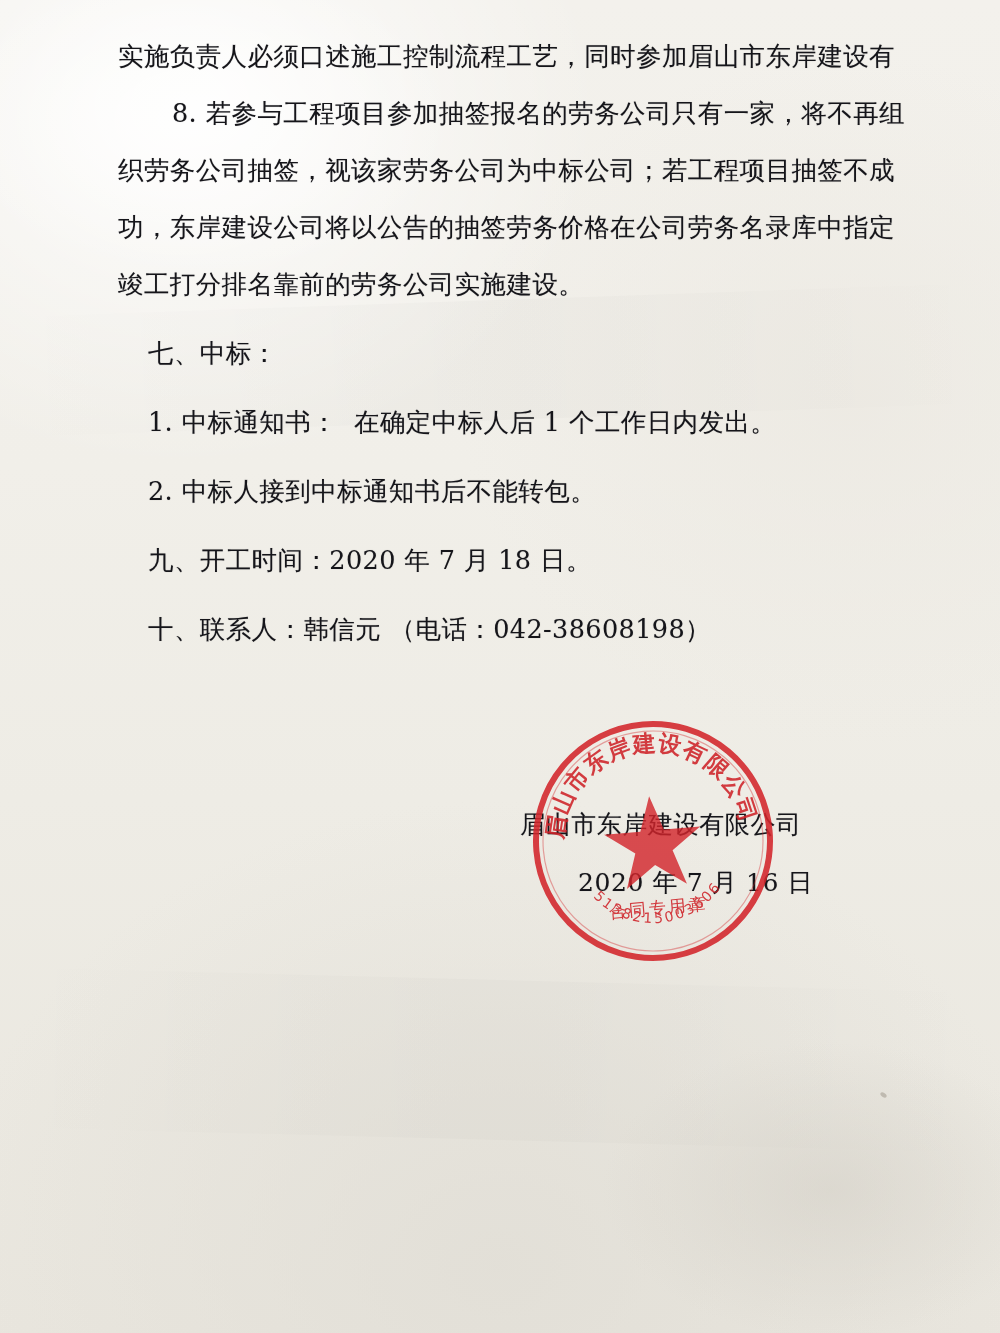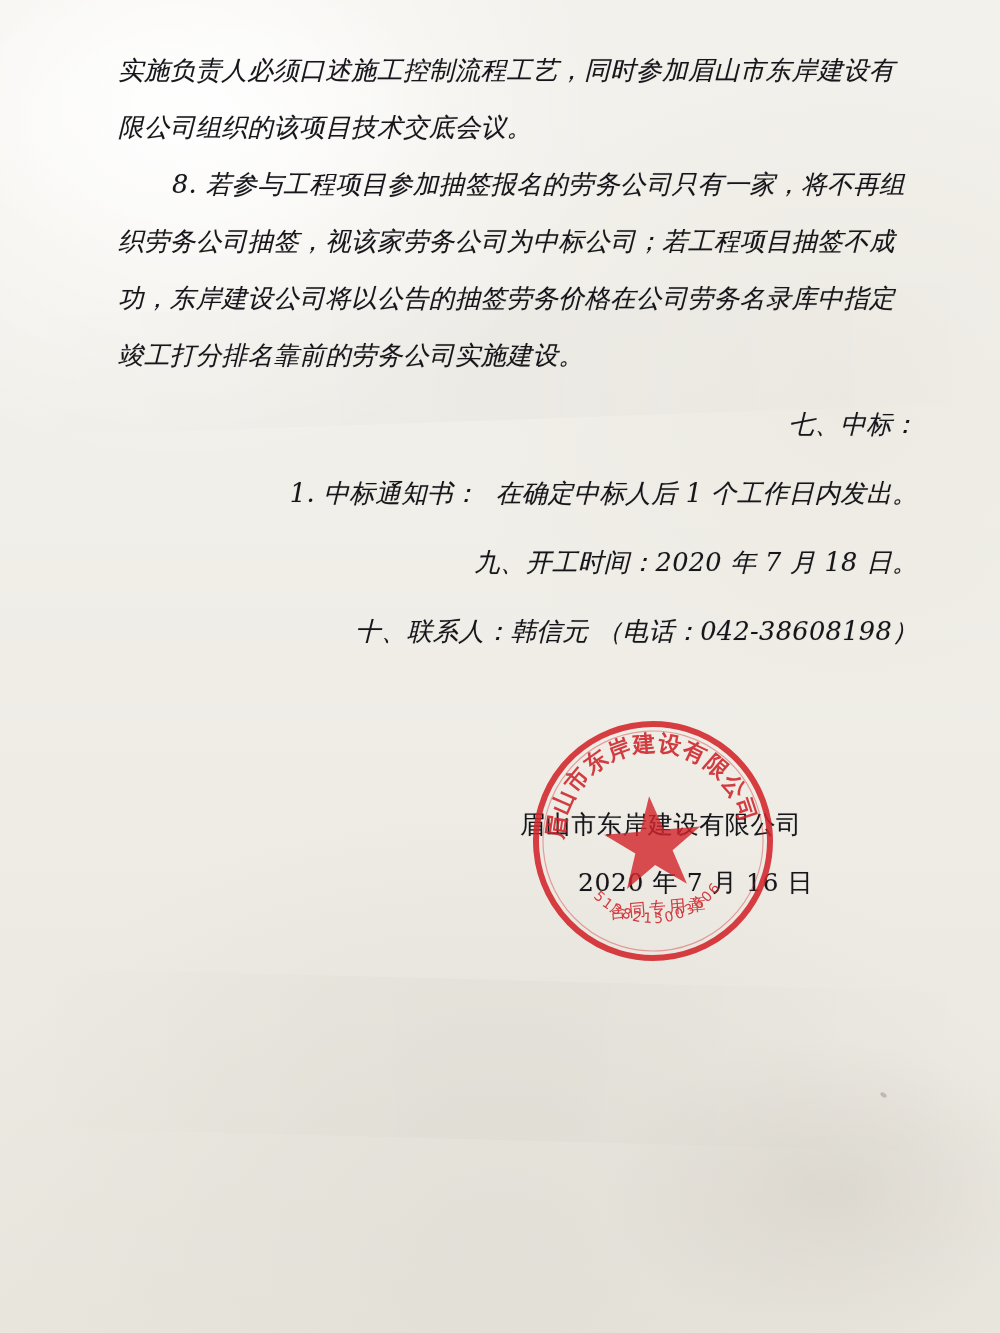--- a/index.html
+++ b/index.html
@@ -35,34 +35,33 @@
   }
   .sheen {
     position: absolute;
     pointer-events: none;
   }
 
   
   #text-body {
     position: absolute;
     left: 118px;
-    top: 42px;
+    top: 28px;
     width: 800px;
     color: #15151a;
-    font-style: italic;
   }
   .line {
     font-size: 25.5px;
     line-height: 57px;
     letter-spacing: 0.4px;
     white-space: pre;
     text-shadow: 0 0 1px rgba(20,20,25,0.28);
   }
   .indent-1 { padding-left: 54px; }
-  .indent-2 { padding-left: 30px; text-align: right; }
+  .indent-2 { padding-left: 30px; }
   .gap-top { margin-top: 12px; }
 
   
   #signature {
     position: absolute;
     left: 520px;
     top: 796px;
     width: 380px;
     color: #15151a;
   }
@@ -127,27 +126,27 @@
 
 <div id="page">
 
   <div class="crease" style="left:0; top:300px; width:1000px; height:120px; transform:rotate(-2deg); opacity:.5;"></div>
   <div class="crease" style="left:0; top:980px; width:1000px; height:160px; transform:rotate(1.5deg); opacity:.45;"></div>
   <div class="sheen" style="left:-60px; top:-40px; width:520px; height:320px; background:radial-gradient(ellipse at center, rgba(255,255,255,.75), rgba(255,255,255,0) 70%);"></div>
   <div class="sheen" style="left:600px; top:1040px; width:460px; height:300px; background:radial-gradient(ellipse at center, rgba(208,204,195,.5), rgba(255,255,255,0) 70%);"></div>
 
   <div id="text-body">
     <div class="line">实施负责人必须口述施工控制流程工艺，同时参加眉山市东岸建设有</div>
-    <div class="line">限公司组织的该项目技术交底会议。</div>
     <div class="line indent-1">8. 若参与工程项目参加抽签报名的劳务公司只有一家，将不再组</div>
     <div class="line">织劳务公司抽签，视该家劳务公司为中标公司；若工程项目抽签不成</div>
     <div class="line">功，东岸建设公司将以公告的抽签劳务价格在公司劳务名录库中指定</div>
     <div class="line">竣工打分排名靠前的劳务公司实施建设。</div>
     <div class="line indent-2 gap-top">七、中标：</div>
     <div class="line indent-2 gap-top">1. 中标通知书：  在确定中标人后 1 个工作日内发出。</div>
+    <div class="line indent-2 gap-top">2. 中标人接到中标通知书后不能转包。</div>
     <div class="line indent-2 gap-top">九、开工时间：2020 年 7 月 18 日。</div>
     <div class="line indent-2 gap-top">十、联系人：韩信元 （电话：042-38608198）</div>
   </div>
 
   <div id="signature">
     <div class="sig-line">眉山市东岸建设有限公司</div>
     <div class="sig-line" style="padding-left:58px;">2020 年 7 月 16 日</div>
   </div>
 
   <div id="seal">

